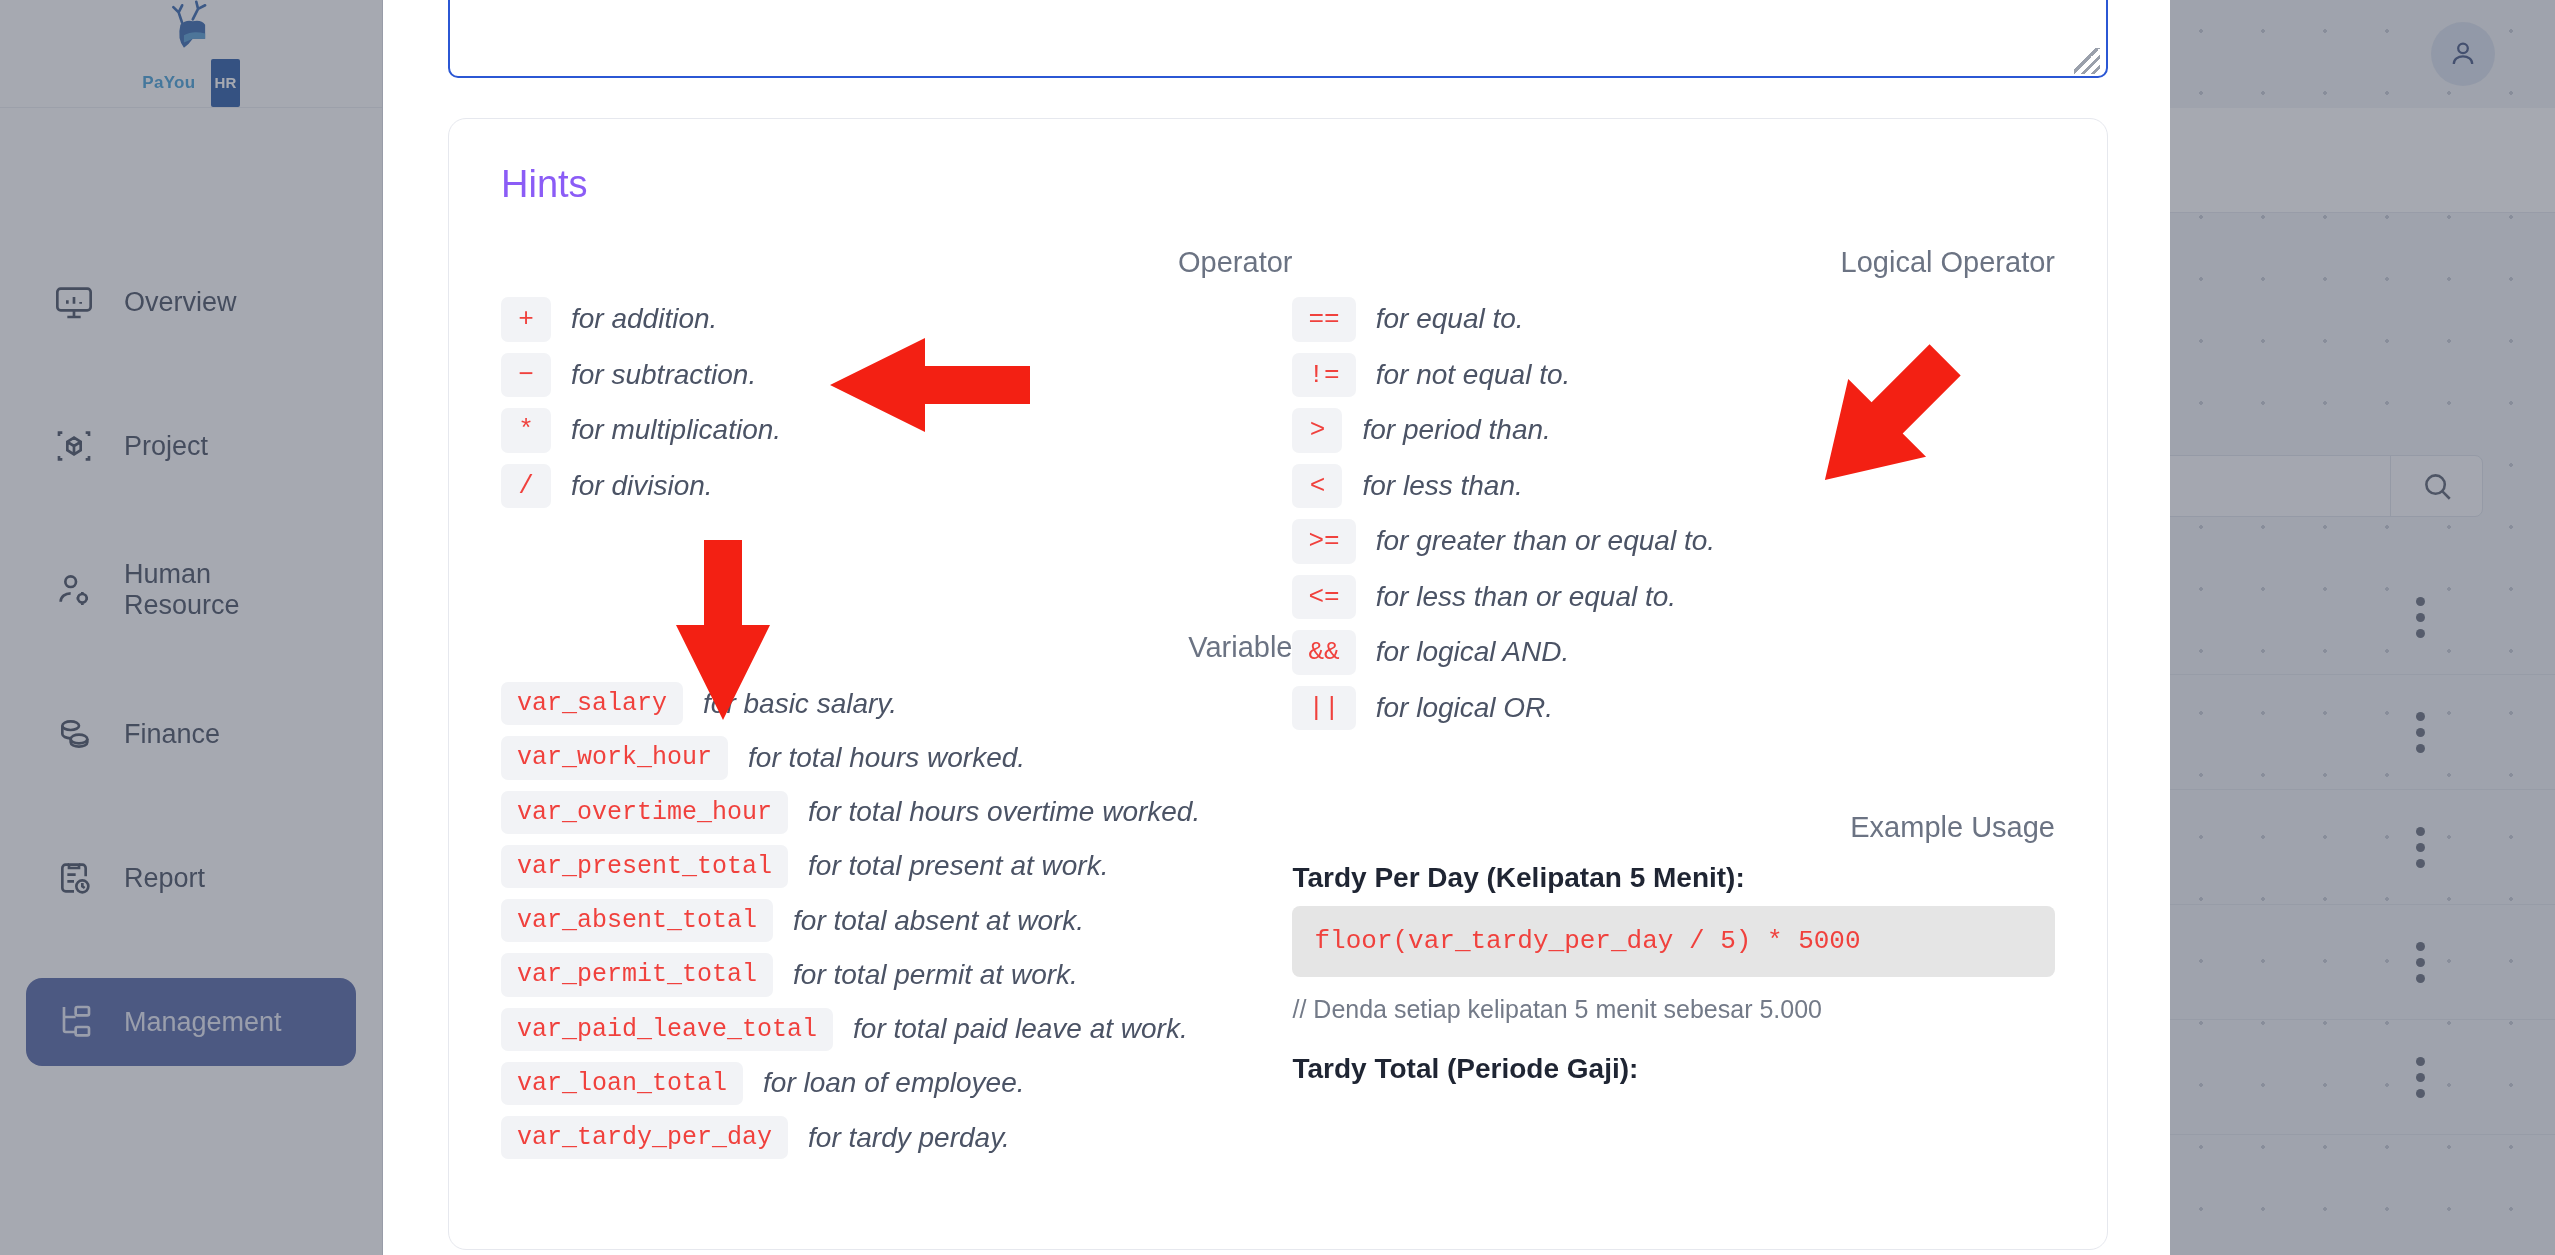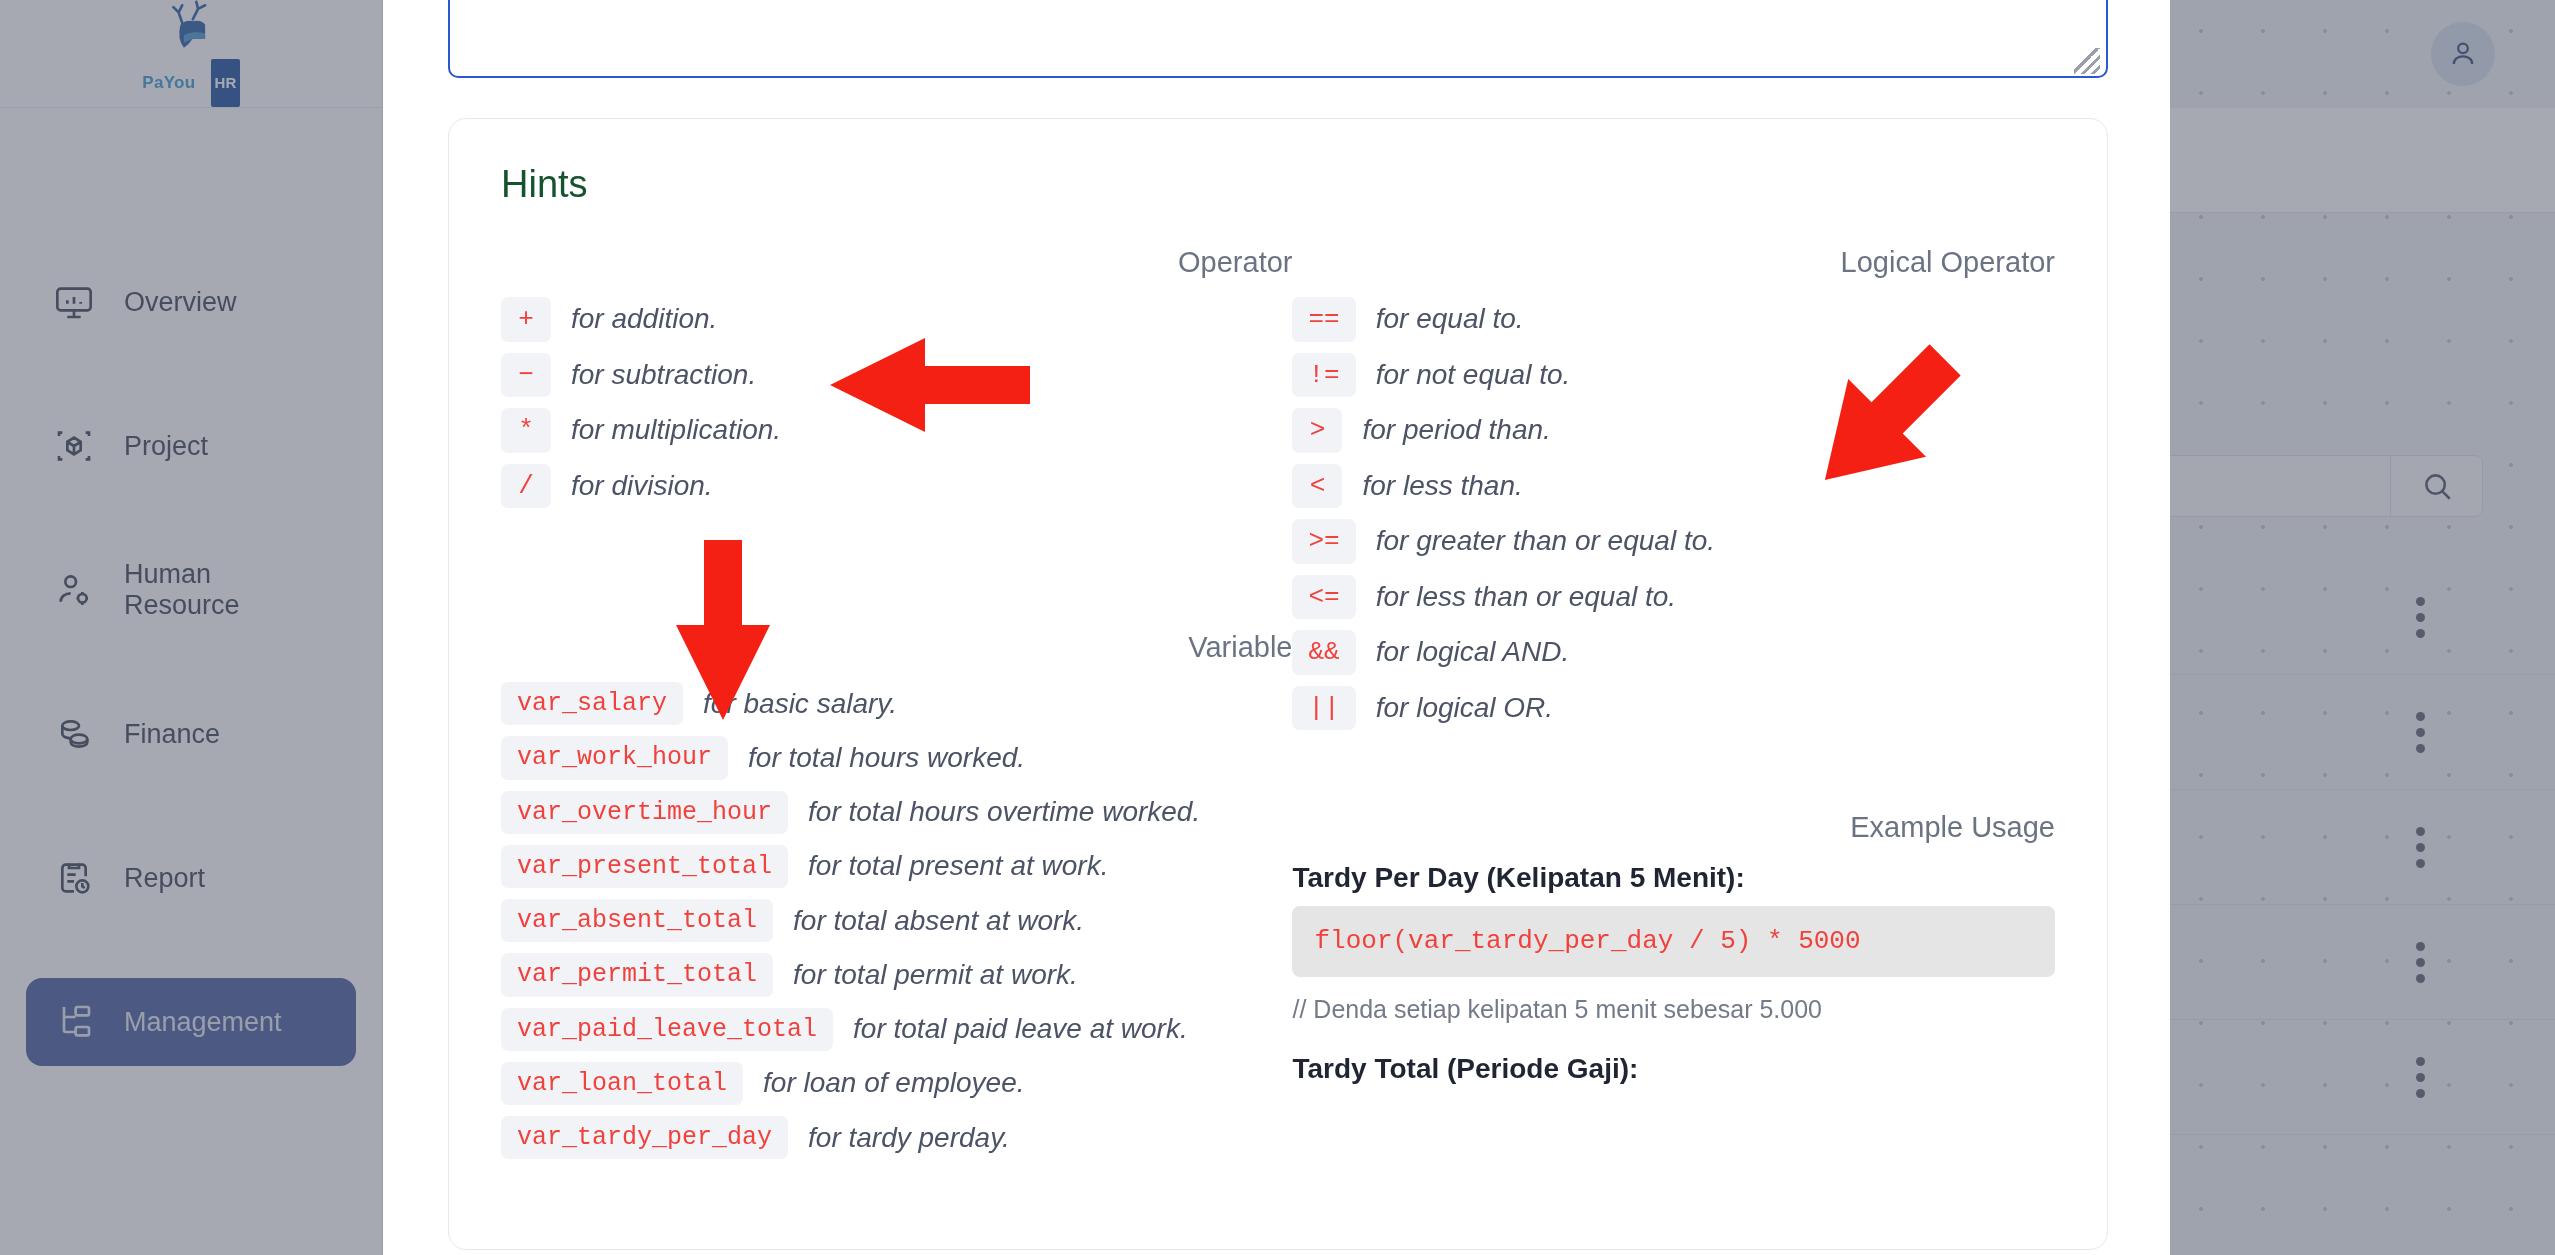--- a/index.html
+++ b/index.html
@@ -129,21 +129,21 @@
 
   
   .hints-card {
     position: absolute; left: 448px; top: 118px;
     width: 1660px; height: 1132px;
     border: 1px solid #e6e8ee; border-radius: 18px;
     background: #ffffff;
     padding: 44px 52px 0 52px;
     left: 65px;
   }
-  .hints-title { font-size: 38px; color: #14532d; font-weight: 400; margin-bottom: 40px; }
+  .hints-title { font-size: 38px; color: #8b5cf6; font-weight: 400; margin-bottom: 40px; }
 
   .cols { display: flex; gap: 0; }
   .col-left { width: 820px; }
   .col-right { width: 790px; }
 
   .sec-label { font-size: 29px; color: #6b7383; margin-bottom: 18px; text-align: right; }
 
   .hint-row { display: flex; align-items: center; gap: 20px; margin-bottom: 11px; }
   .chip {
     background: #f2f3f6; border-radius: 7px;

